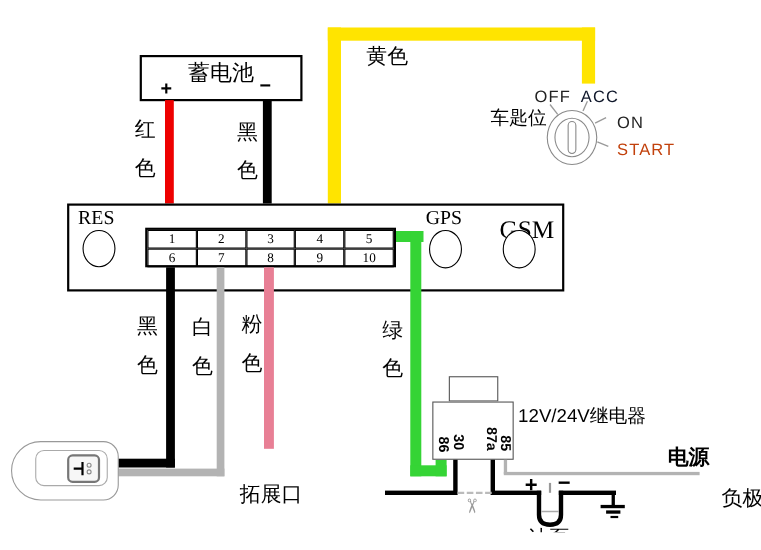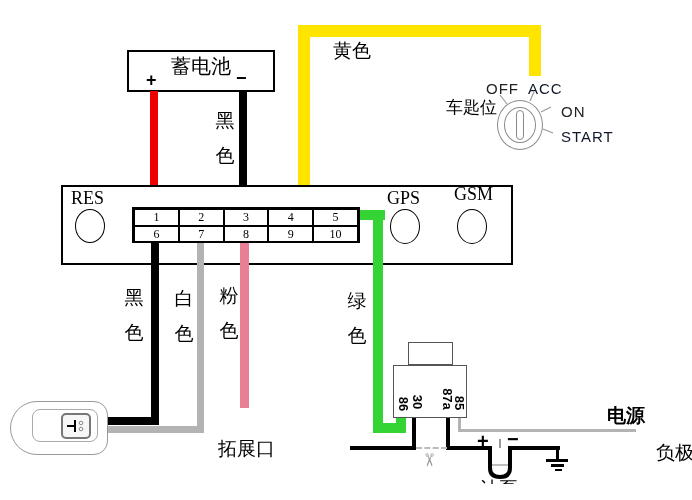--- a/index.html
+++ b/index.html
@@ -29,48 +29,49 @@
 <div class="canvas">
 
   <div class="box" style="left:127px;top:50px;width:148px;height:42px;">
     <div style="text-align:center;font-size:20px;margin-top:1px;">蓄电池</div>
   </div>
   <div class="sign" style="left:146px;top:70px;">+</div>
   <div class="sign" style="left:236px;top:68px;">−</div>
 
   <div class="wire" style="left: 150px; top: 91px; width: 8px; height: 117px; background: rgb(238, 0, 0);" title="红色"></div>
   <div class="wire" style="left: 239px; top: 91px; width: 8px; height: 117px; background: rgb(0, 0, 0);"></div>
+  <div class="vlabel" style="left:120px;top:101px;">红色</div>
   <div class="vlabel" style="left:213px;top:103px;">黑色</div>
 
   <div class="wire" style="left: 298px; top: 25px; width: 243px; height: 12px; background: rgb(255, 228, 0);"></div>
   <div class="wire" style="left: 298px; top: 25px; width: 12px; height: 183px; background: rgb(255, 228, 0);"></div>
   <div class="wire" style="left: 529px; top: 25px; width: 12px; height: 51px; background: rgb(255, 228, 0);"></div>
   <div class="hlabel" style="left:333px;top:38px;">黄色</div>
 
   <svg class="abs" style="left:495px;top:88px;" width="70" height="52">
     <line x1="12" y1="16" x2="5" y2="7" stroke="#999" stroke-width="1.2"></line>
     <line x1="35" y1="13" x2="39" y2="4" stroke="#999" stroke-width="1.2"></line>
     <line x1="46" y1="24" x2="56" y2="19" stroke="#999" stroke-width="1.2"></line>
     <line x1="48" y1="41" x2="58" y2="45" stroke="#999" stroke-width="1.2"></line>
   </svg>
   <div class="keyring" style="left:497px;top:100px;width:46px;height:50px;"></div>
   <div class="keyring" style="left:504px;top:107px;width:32px;height:36px;"></div>
   <div class="keyring" style="left:516px;top:110px;width:8px;height:30px;border-radius:4px;"></div>
   <div class="hlabel" style="left:446px;top:96px;font-size:17px;">车匙位</div>
   <div class="hlabel latin" style="left:486px;top:80px;font-size:15px;letter-spacing:1px;color:#222;">OFF</div>
   <div class="hlabel latin" style="left:528px;top:80px;font-size:15px;letter-spacing:1px;color:#0f172a;">ACC</div>
   <div class="hlabel latin" style="left:561px;top:103px;font-size:15px;letter-spacing:1px;color:#222;">ON</div>
-  <div class="hlabel latin" style="left:561px;top:128px;font-size:15px;letter-spacing:1px;color:#0f172a;">START</div>
+  <div class="hlabel latin" style="left:561px;top:128px;font-size:15px;letter-spacing:1px;color:#c2410c;">START</div>
 
   <div class="box" style="left:61px;top:185px;width:452px;height:80px;"></div>
   <div class="hlabel" style="left:71px;top:188px;font-size:18px;">RES</div>
   <div class="circle" style="left:75px;top:209px;width:30px;height:34px;"></div>
   <div class="hlabel" style="left:387px;top:188px;font-size:18px;">GPS</div>
   <div class="circle" style="left:390px;top:209px;width:30px;height:35px;"></div>
-  <div class="hlabel" style="left:454px;top:184px;font-size:18px;">GSM</div>
+  <div class="hlabel" style="left:454px;top:196px;font-size:23px;">GSM</div>
   <div class="circle" style="left:457px;top:209px;width:30px;height:35px;"></div>
 
   <div class="term" style="left:132px;top:207px;width:228px;height:36px;">
     <span>1</span>
     <span>2</span>
     <span>3</span>
     <span>4</span>
     <span>5</span>
     <span>6</span>
     <span>7</span>
@@ -107,20 +108,21 @@
       <circle cx="17" cy="12" r="1.8" fill="none" stroke="#888" stroke-width="1"></circle>
     </svg>
   </div>
 
   <div class="abs" style="left:408px;top:342px;width:45px;height:23px;border:1.5px solid #555;background:#fff;box-sizing:border-box;"></div>
   <div class="abs" style="left:393px;top:365px;width:74px;height:53px;border:1.5px solid #555;background:#fff;box-sizing:border-box;"></div>
   <div class="pinlbl" style="left:388px;top:397px;">86</div>
   <div class="pinlbl" style="left:402px;top:395px;">30</div>
   <div class="pinlbl" style="left:432px;top:392px;">87a</div>
   <div class="pinlbl" style="left:444px;top:396px;">85</div>
+  <div class="hlabel latin" style="left:471px;top:367px;font-size:17px;">12V/24V继电器</div>
 
   <div class="wire" style="left: 412px; top: 418px; width: 4px; height: 32px; background: rgb(0, 0, 0);"></div>
   <div class="wire" style="left: 446px; top: 418px; width: 4px; height: 32px; background: rgb(0, 0, 0);"></div>
   <div class="wire" style="left: 458px; top: 418px; width: 3px; height: 13px; background: rgb(179, 179, 179);"></div>
   <div class="wire" style="left: 458px; top: 429px; width: 178px; height: 3px; background: rgb(179, 179, 179);"></div>
 
   <div class="hlabel" style="left:607px;top:403px;font-weight:bold;">电源</div>
   <div class="hlabel" style="left:656px;top:440px;">负极</div>
 
   <div class="wire" style="left: 350px; top: 446px; width: 64px; height: 4px; background: rgb(0, 0, 0);"></div>

